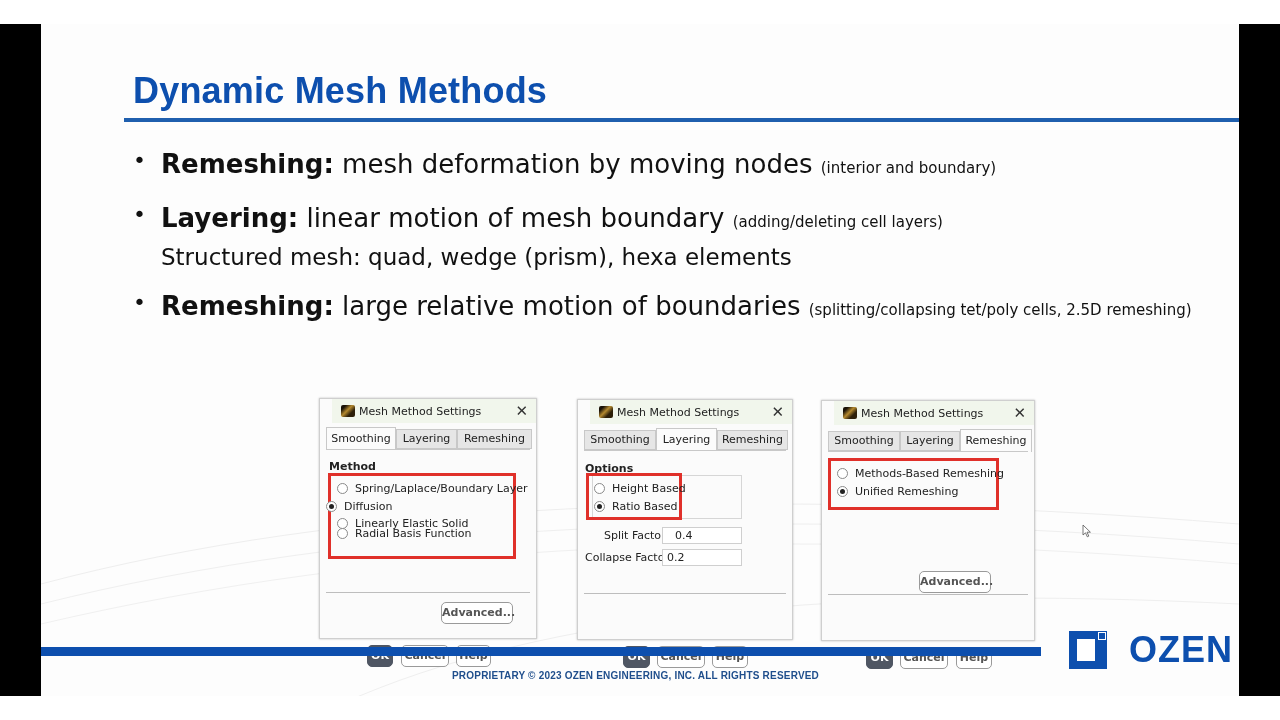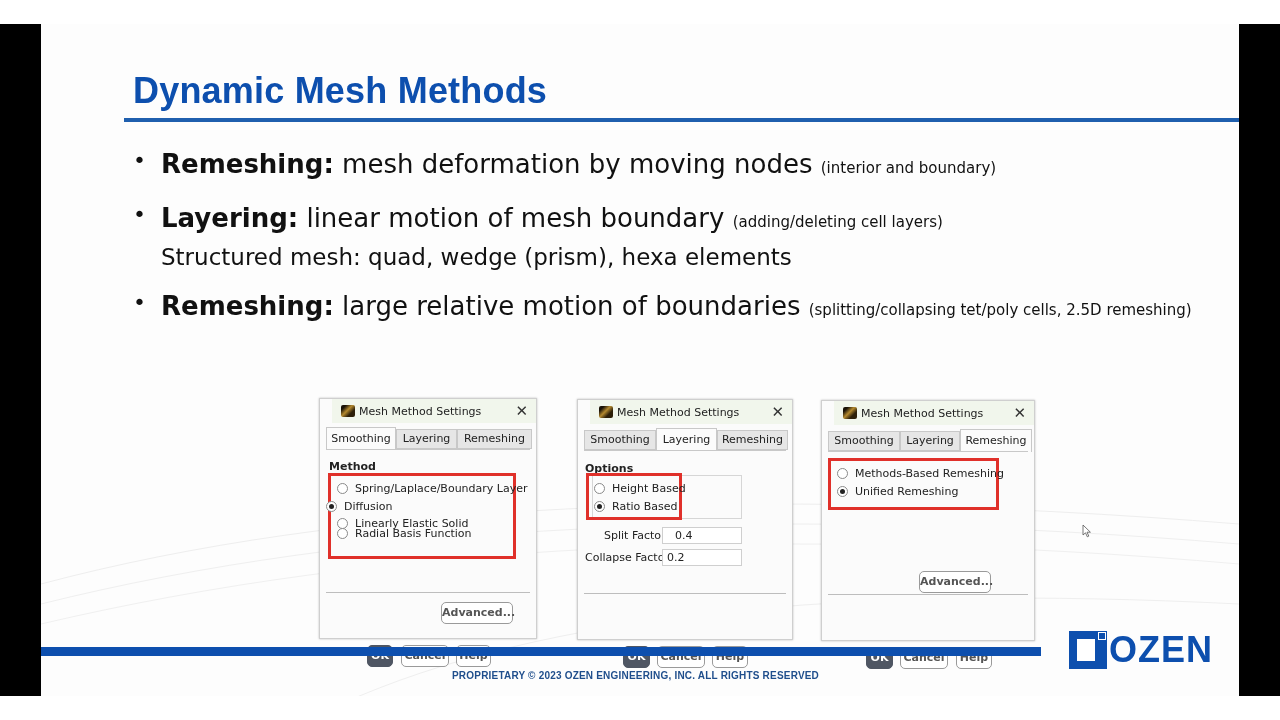--- a/index.html
+++ b/index.html
@@ -41,21 +41,21 @@
   .hl-box { position: absolute; border: 3px solid #e0302a; }
   .btn { position: absolute; height: 22px; border: 1px solid #9a9a9a; border-radius: 5px; background: #fff; font-weight: bold; font-size: 11px; color: #555; text-align: center; line-height: 20px; margin-top: 40px; }
   .btn.primary { background: #4f5663; color: #fff; border-color: #4f5663; }
   .sep { position: absolute; left: 6px; right: 6px; border-top: 1px solid #bdbdbd; }
   .field-label { position: absolute; font-size: 11px; color: #222; text-align: right; white-space: nowrap; }
   .field { position: absolute; height: 17px; border: 1px solid #cfcfcf; background: #fff; font-size: 11px; padding-left: 4px; line-height: 15px; color: #222; }
   .group-frame { position: absolute; border: 1px solid #d6d6d6; }
 
   .footer-bar { position: absolute; left: 0; top: 623px; width: 1000px; height: 9px; background: #0d4fae; }
   .footer-text { position: absolute; left: 411px; top: 646px; font-family: "Liberation Sans", sans-serif; font-weight: bold; font-size: 10px; color: #1f4e8c; letter-spacing: 0.2px; white-space: nowrap; }
-  .logo { position: absolute; left: 1028px; top: 606px; height: 40px; display: flex; align-items: center; }
+  .logo { position: absolute; left: 1028px; top: 606px; height: 40px; display: flex; align-items: center; gap: 20px; }
   .logo-mark { position: relative; width: 38px; height: 38px; background: #0d4fae; margin-right: 2px; }
   .logo-mark .inner { position: absolute; left: 8px; top: 8px; width: 18px; height: 22px; background: #fff; }
   .logo-mark .dot { position: absolute; left: 29px; top: 1px; width: 8px; height: 8px; background: #fff; }
   .logo-mark .dot2 { position: absolute; left: 30px; top: 2px; width: 6px; height: 6px; background: #0d4fae; }
   .logo-text { font-family: "Liberation Sans", sans-serif; font-weight: bold; font-size: 36px; color: #0d4fae; letter-spacing: 1px; line-height: 40px; }
 
   .cursor { position: absolute; left: 1041px; top: 500px; width: 10px; height: 14px; }
 </style>
 </head>
 <body>

